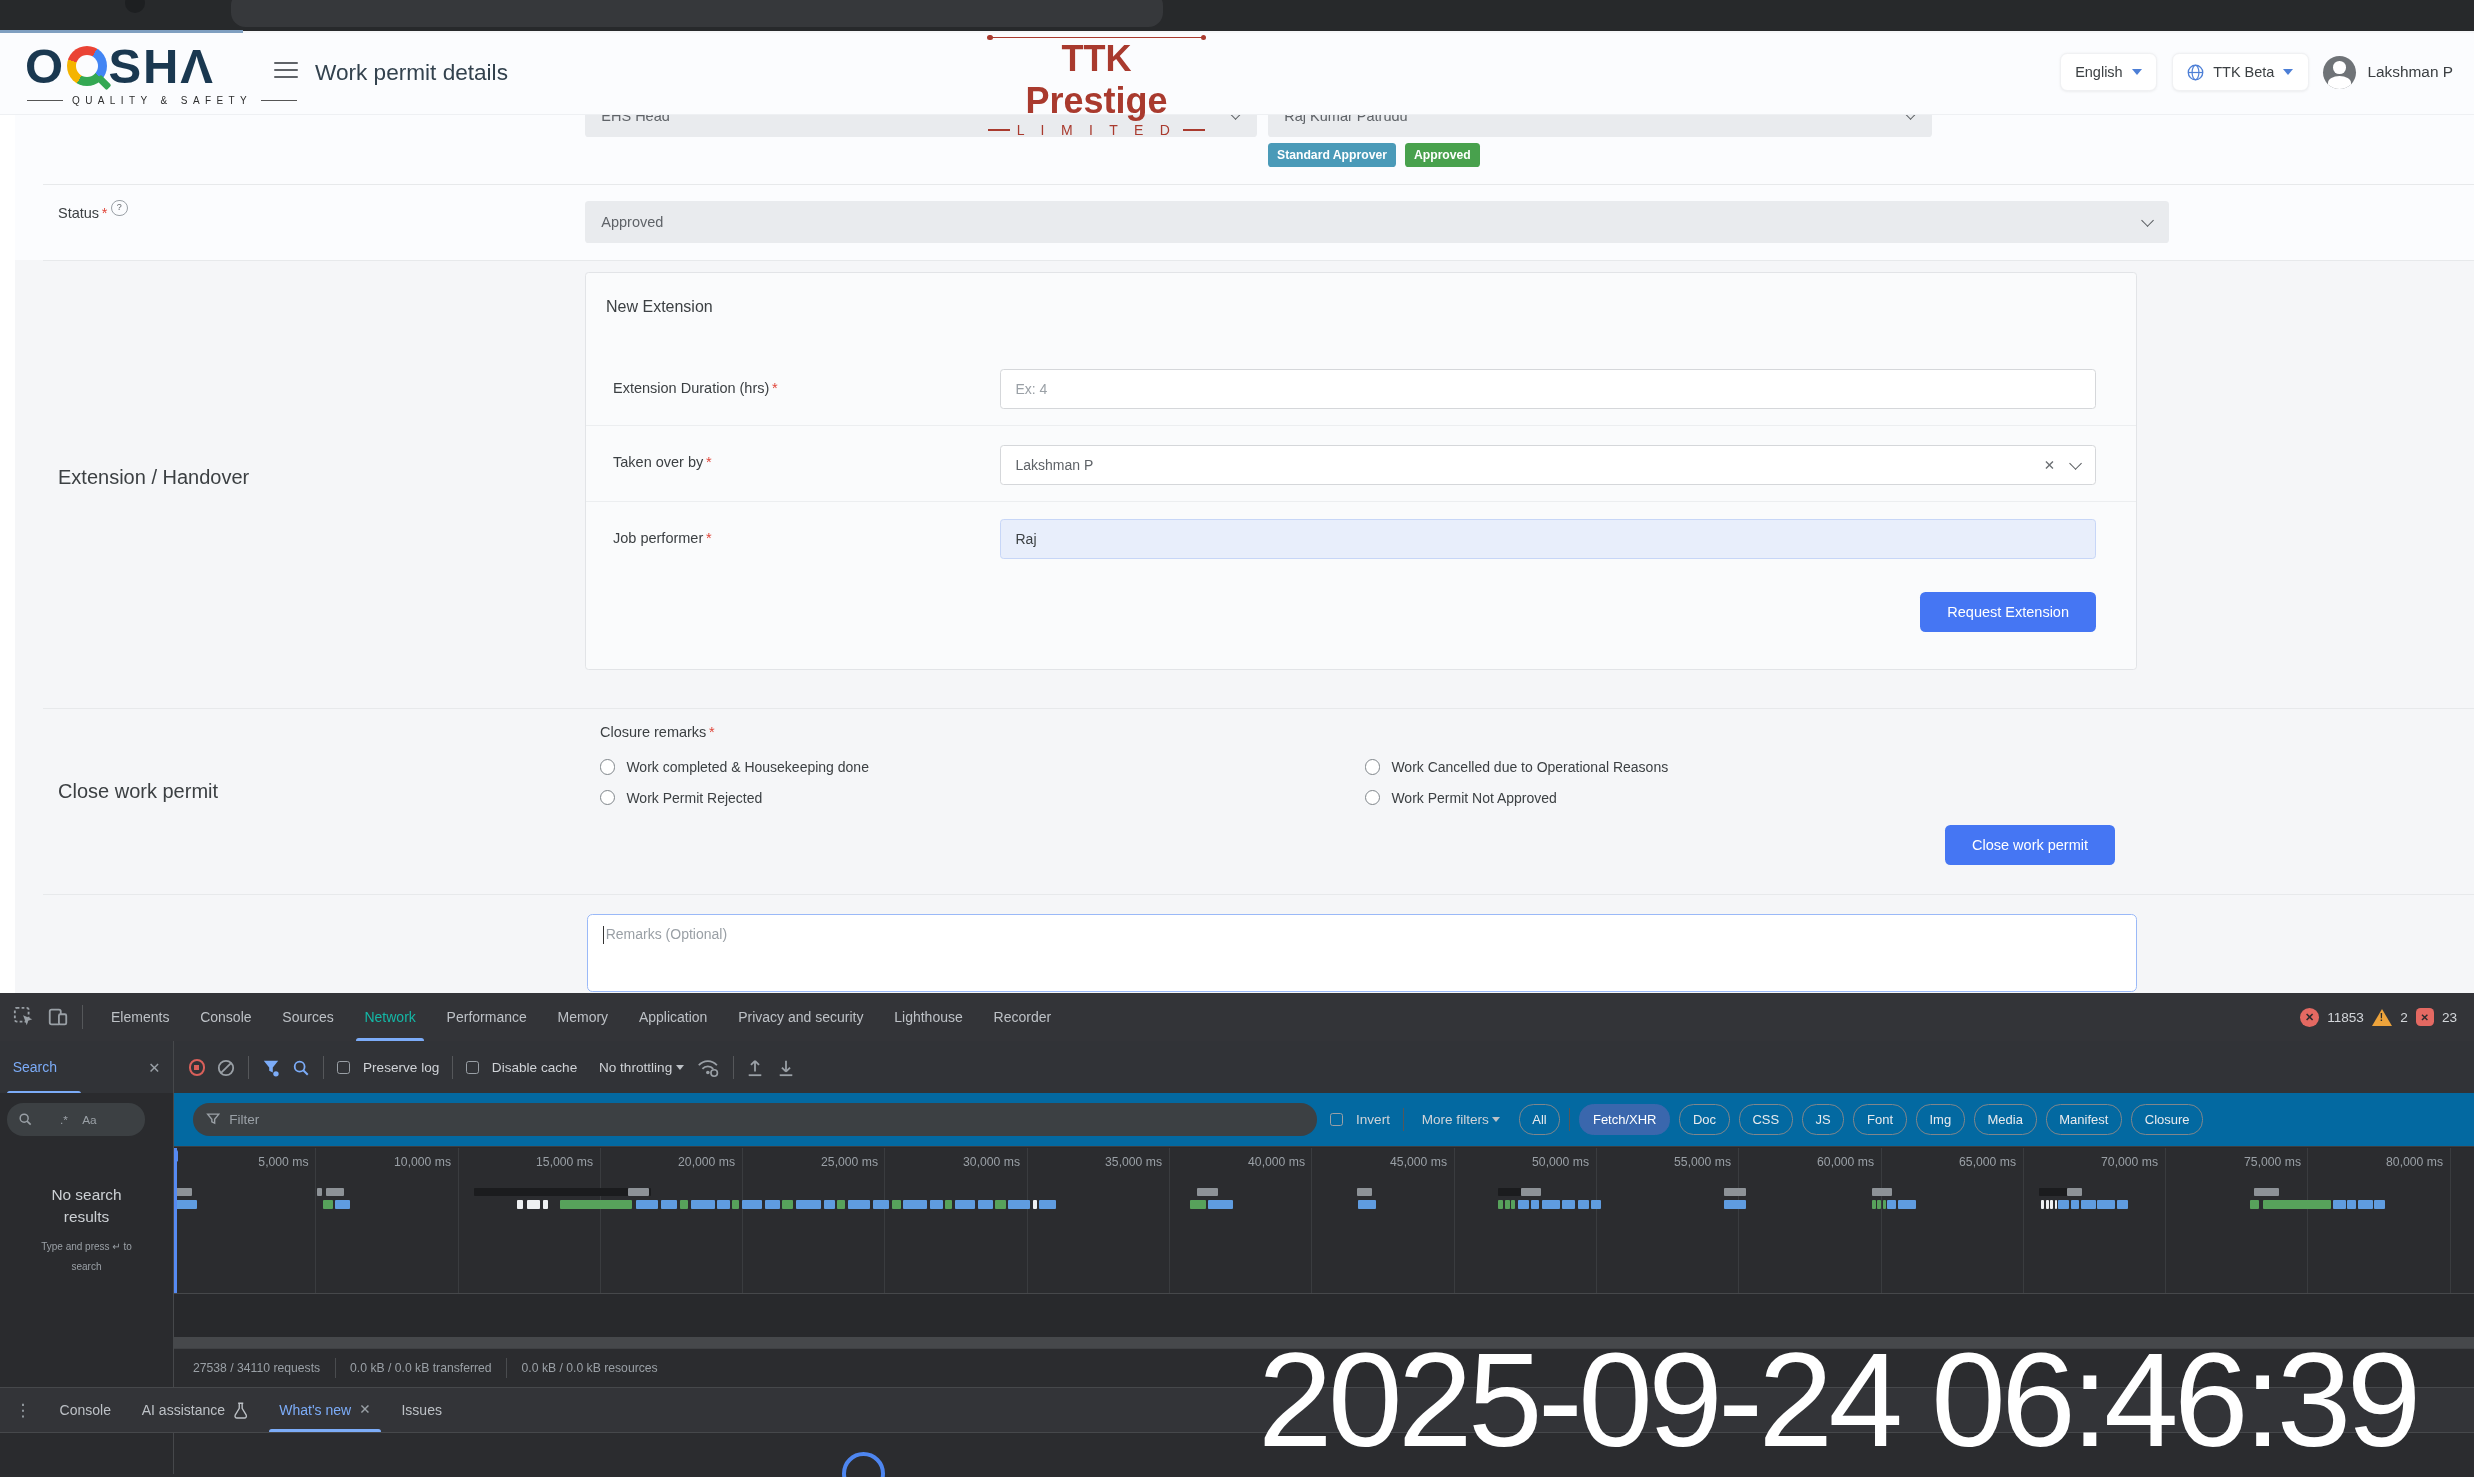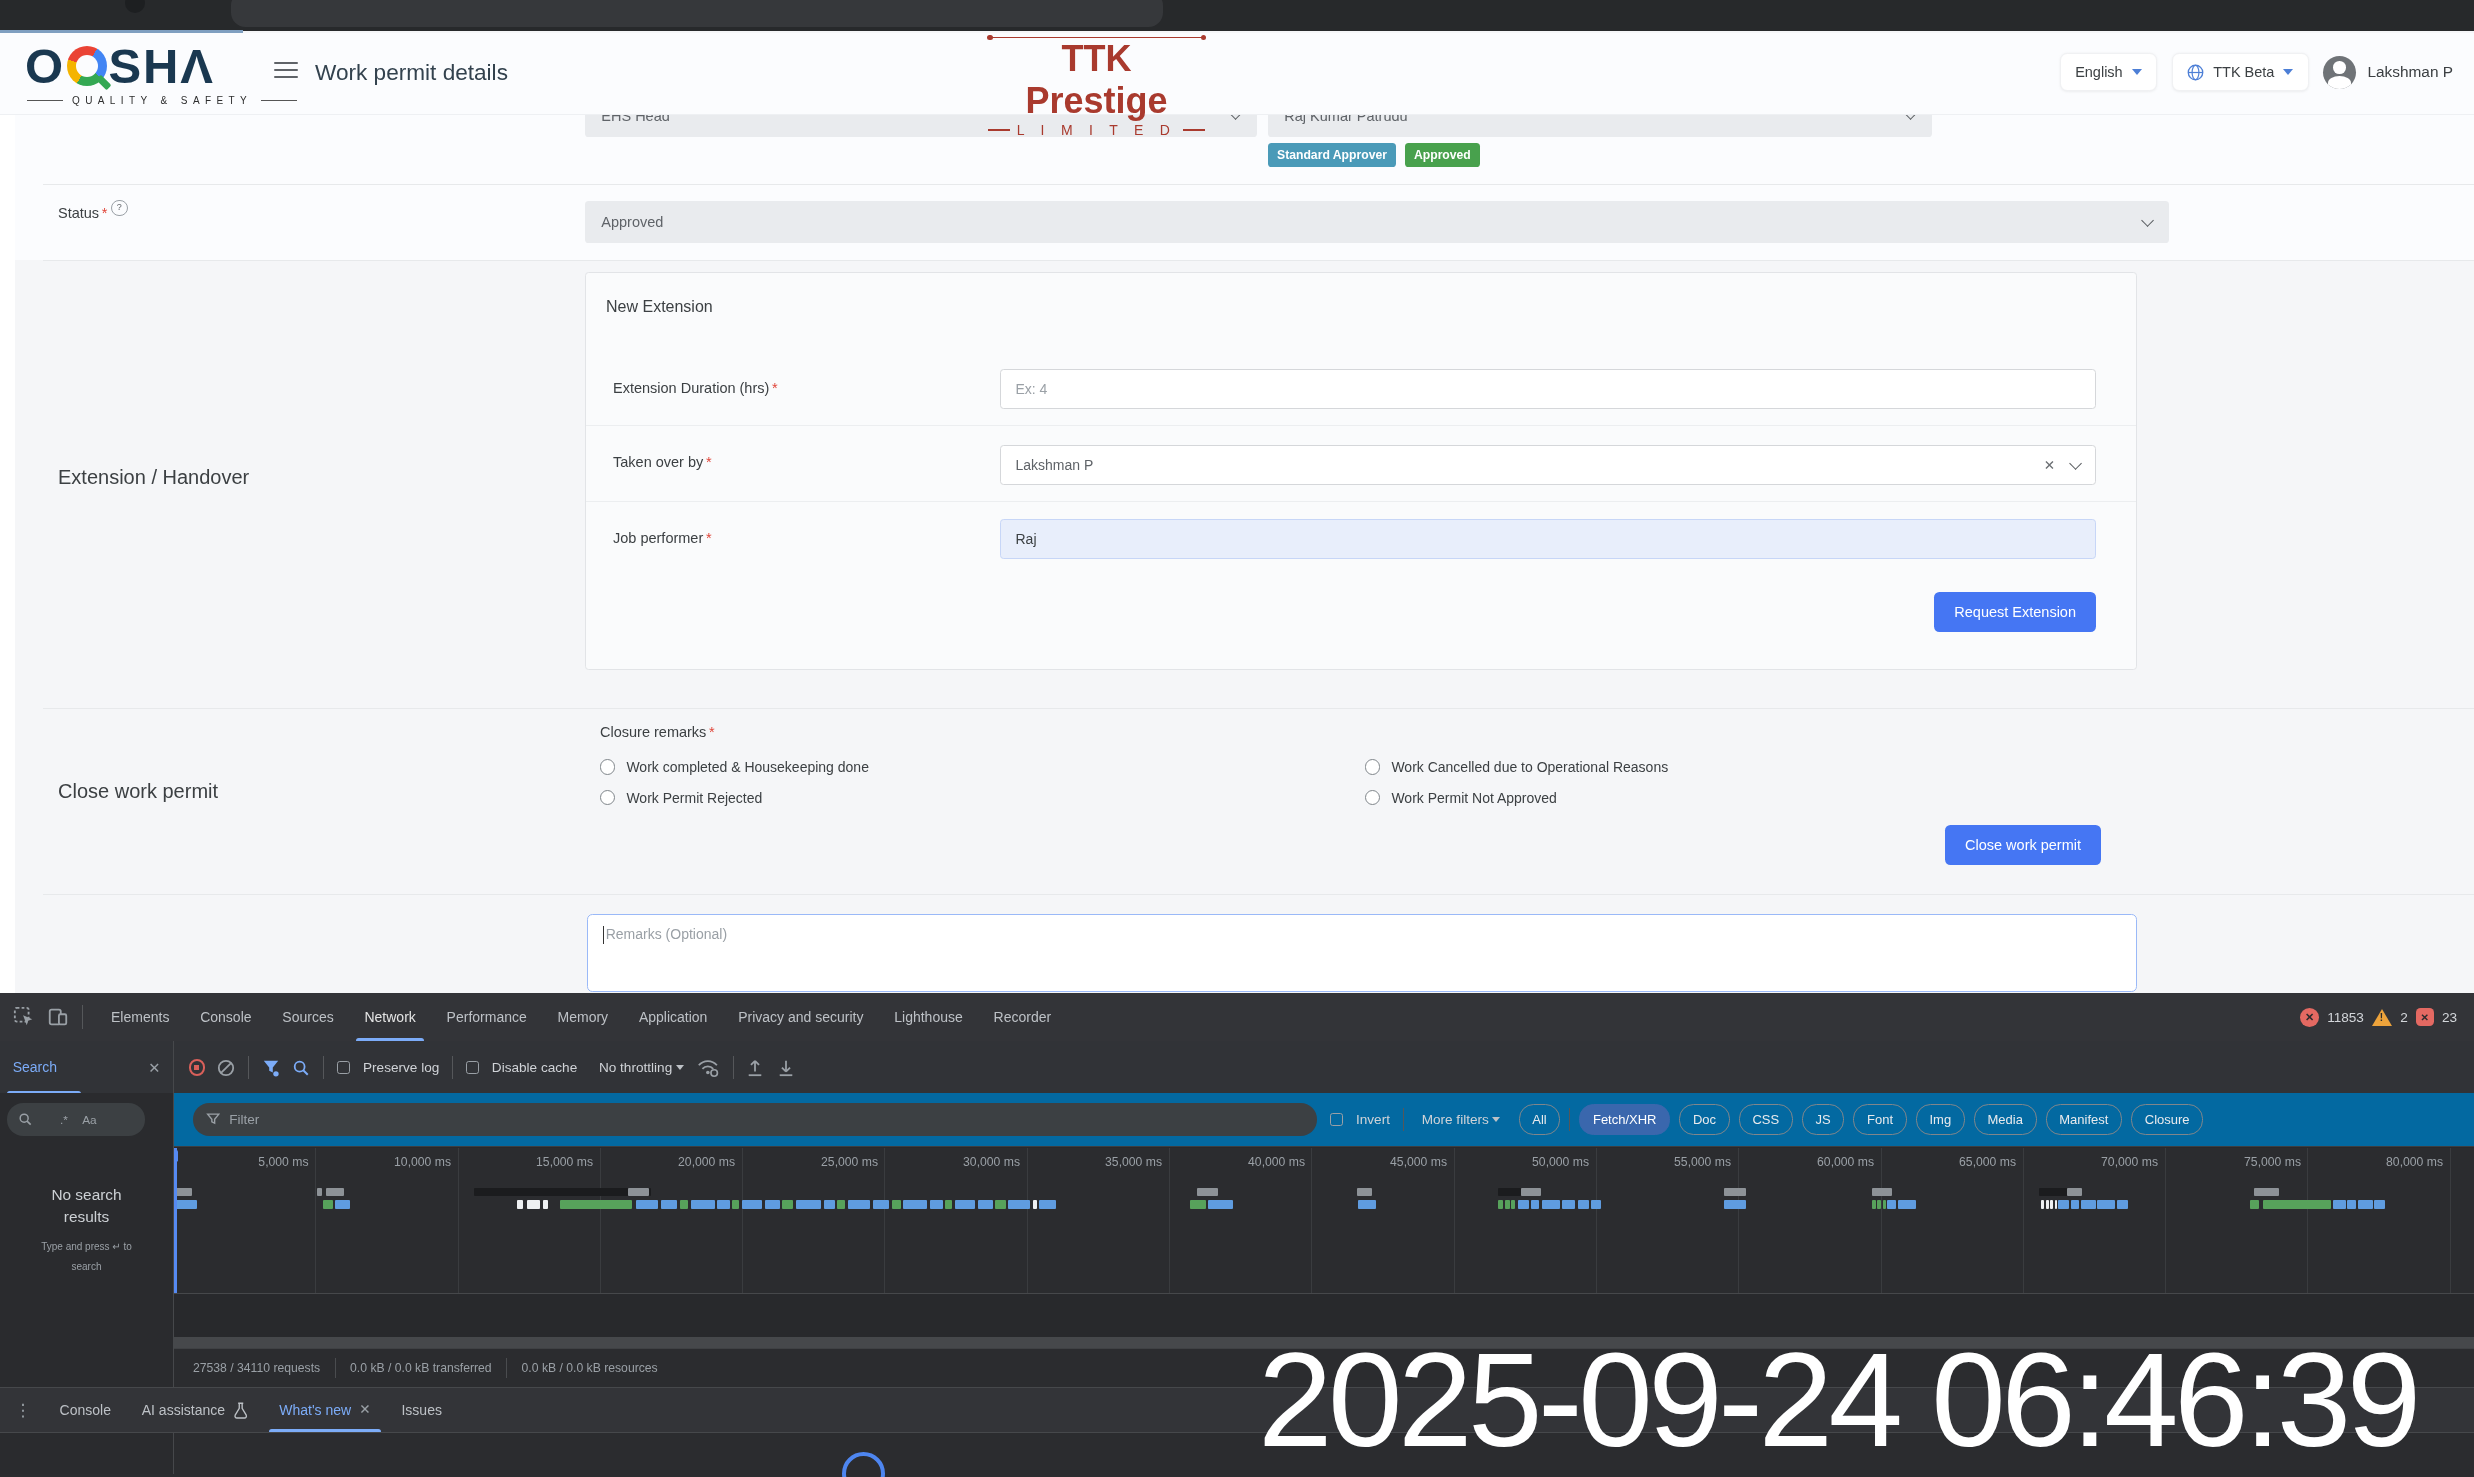--- a/index.html
+++ b/index.html
@@ -48,36 +48,36 @@
   .field-label{font-size:14.5px;color:#3c4043}
   .req{color:#e04438;margin-left:2.7px}
   .help{display:inline-block;width:14.5px;height:14.5px;border:1.4px solid #9aa0a6;border-radius:50%;font-size:9px;color:#5f6368;
         text-align:center;line-height:13.6px;vertical-align:top;margin-left:3.6px;margin-top:-5.4px}
   .section-label{font-size:20px;color:#3c4043}
   .panel{left:585px;top:272px;width:1550px;height:396px;background:#fafbfc;border:0.9px solid #e2e4e7;border-radius:3.6px}
   .panel .pdiv{position:absolute;left:0;width:100%;height:0.9px;background:#eceef0}
   .tinput{position:absolute;background:#fff;border:0.9px solid #d5d7da;border-radius:3.6px;font-size:14px;color:#3c4043;
           padding:0 14.5px;font-family:"Liberation Sans",sans-serif;outline:none;box-sizing:border-box}
   .tinput::placeholder{color:#9aa0a6}
-  .btn-blue{position:absolute;background:#4576f3;color:#fff;border:none;border-radius:5.4px;height:40px;padding:0 20px;
+  .btn-blue{position:absolute;background:#4576f3;color:#fff;border:none;border-radius:5.4px;height:40px;padding:0 27px;
             font-size:14.5px;font-family:"Liberation Sans",sans-serif;cursor:pointer}
   .radio-grid{position:absolute;left:600px;top:759px;width:1503px;display:grid;grid-template-columns:765px 1fr;row-gap:14.5px}
   .radio-opt{display:flex;align-items:center;gap:11px;cursor:pointer}
   .radio{width:15.4px;height:15.4px;border:1.8px solid #80868b;border-radius:50%;background:#fff;box-sizing:border-box;flex:none}
   .radio-label{font-size:14px;color:#3c4043}
   .remarks{left:587px;top:914px;width:1550px;height:78px;background:#fff;border:1.8px solid #9ab9f8;border-radius:5.4px;box-sizing:border-box}
   .remarks .ph{position:absolute;left:14.5px;top:11px;font-size:14px;color:#9aa0a6;display:flex;gap:1.8px}
   .remarks .caret-bar{width:1.4px;height:18px;background:#333}
   
   .devtools{left:0;top:993px;width:2475px;height:484px;background:#28292c;color:#bdc1c6;font-size:13.6px}
   .dt-tabbar{left:0;top:0;width:2475px;height:48px;background:#333438;border-bottom:0.9px solid #46484b;display:flex;align-items:center}
   .dt-icons{display:flex;align-items:center;gap:12.7px;padding:0 12.7px}
   .vdiv{width:0.9px;height:23.5px;background:#55575a}
   .dt-tab{position:relative;height:48px;line-height:48px;padding:0 15.4px;font-size:14px;color:#bdc1c6;cursor:pointer;white-space:nowrap}
-  .dt-tab.active{color:#e5e5e5}
+  .dt-tab.active{color:#14b8a6}
   .dt-tab.active::after{content:'';position:absolute;left:7.2px;right:7.2px;bottom:0;height:2.7px;background:#7cacf8;border-radius:2.7px 2.7px 0 0}
   .dt-badges{margin-left:auto;display:flex;align-items:center;gap:8.1px;padding-right:18px;color:#d3d6da}
   .err-ic{width:19px;height:19px;border-radius:50%;background:#e46962;color:#2a2b2d;font-size:11px;font-weight:700;
           display:flex;align-items:center;justify-content:center}
   .warn-ic{position:relative;width:0;height:0;border-left:10px solid transparent;border-right:10px solid transparent;border-bottom:17px solid #eda33b}
   .warn-ic::after{content:'!';position:absolute;left:-2.3px;top:3.6px;font-size:10px;font-weight:700;color:#2a2b2d}
   .bub-ic{width:18px;height:18px;border-radius:4.5px;background:#e46962;color:#2a2b2d;font-size:10px;font-weight:700;
           display:flex;align-items:center;justify-content:center}
   .dt-row2{left:0;top:48px;width:2475px;height:53px;background:#313337;border-bottom:0.9px solid #404244;display:flex;align-items:center}
   .search-head{width:173px;height:100%;border-right:0.9px solid #46484b;display:flex;align-items:center;position:relative;flex:none}

